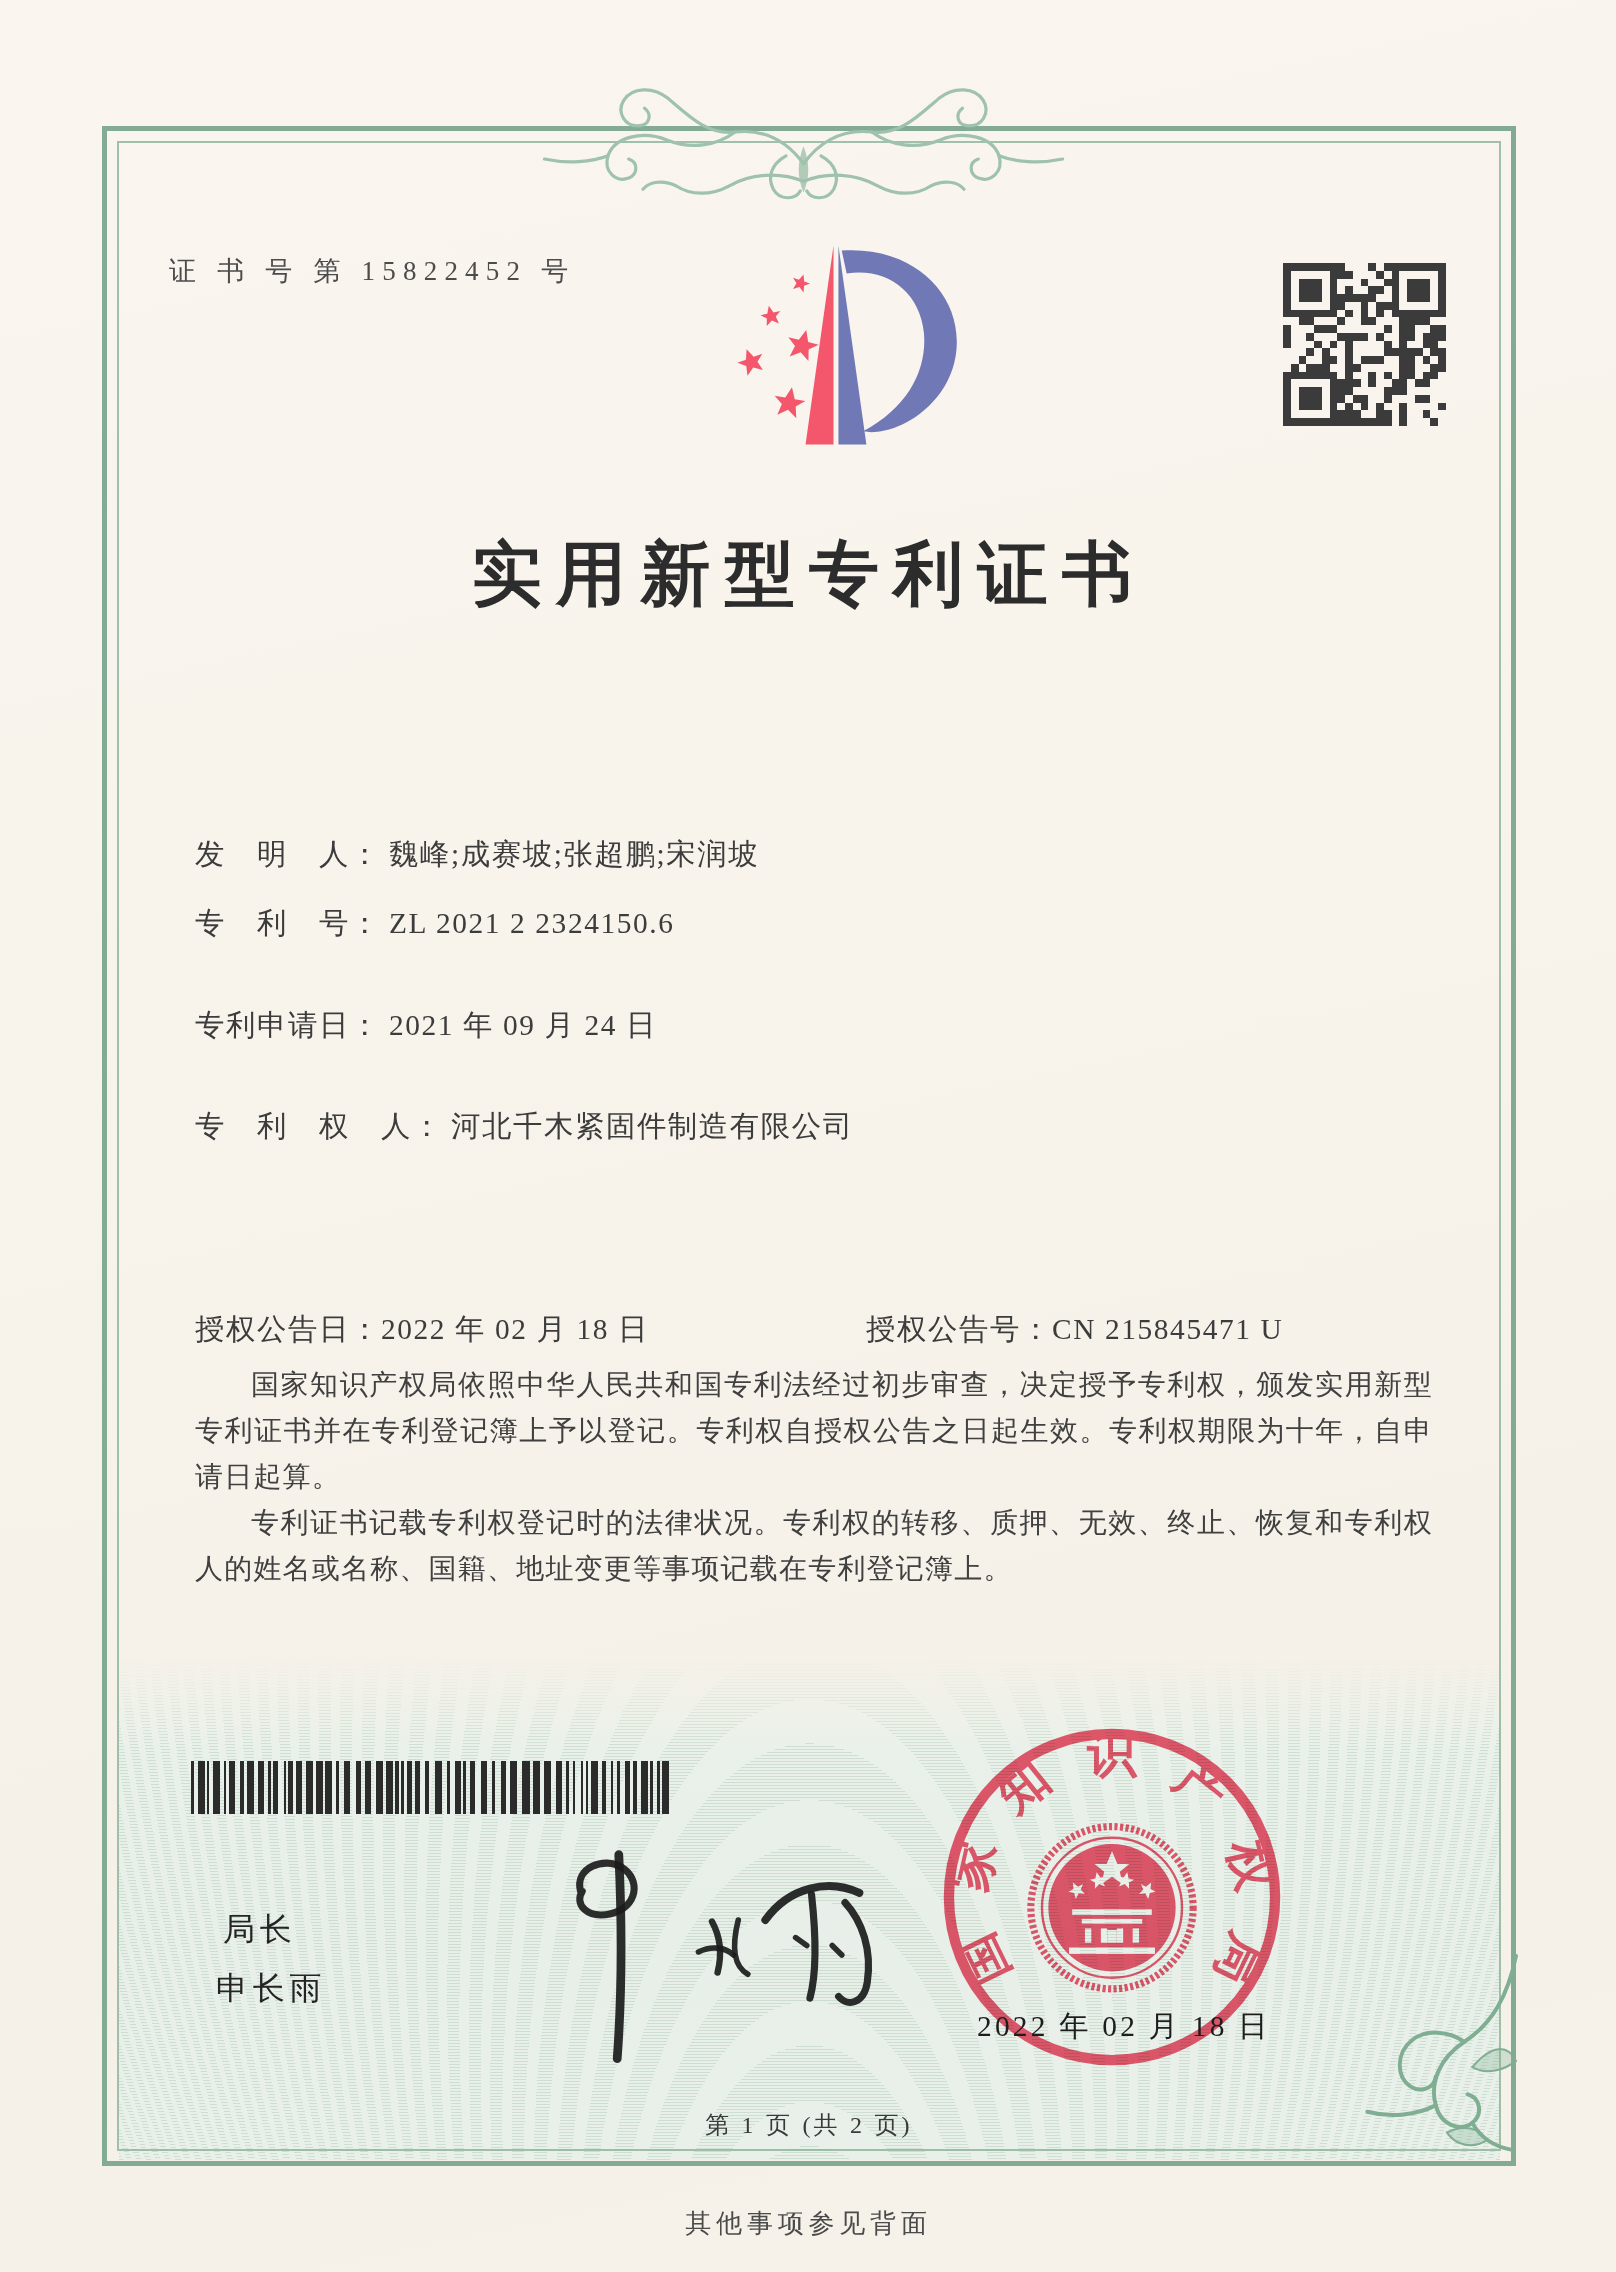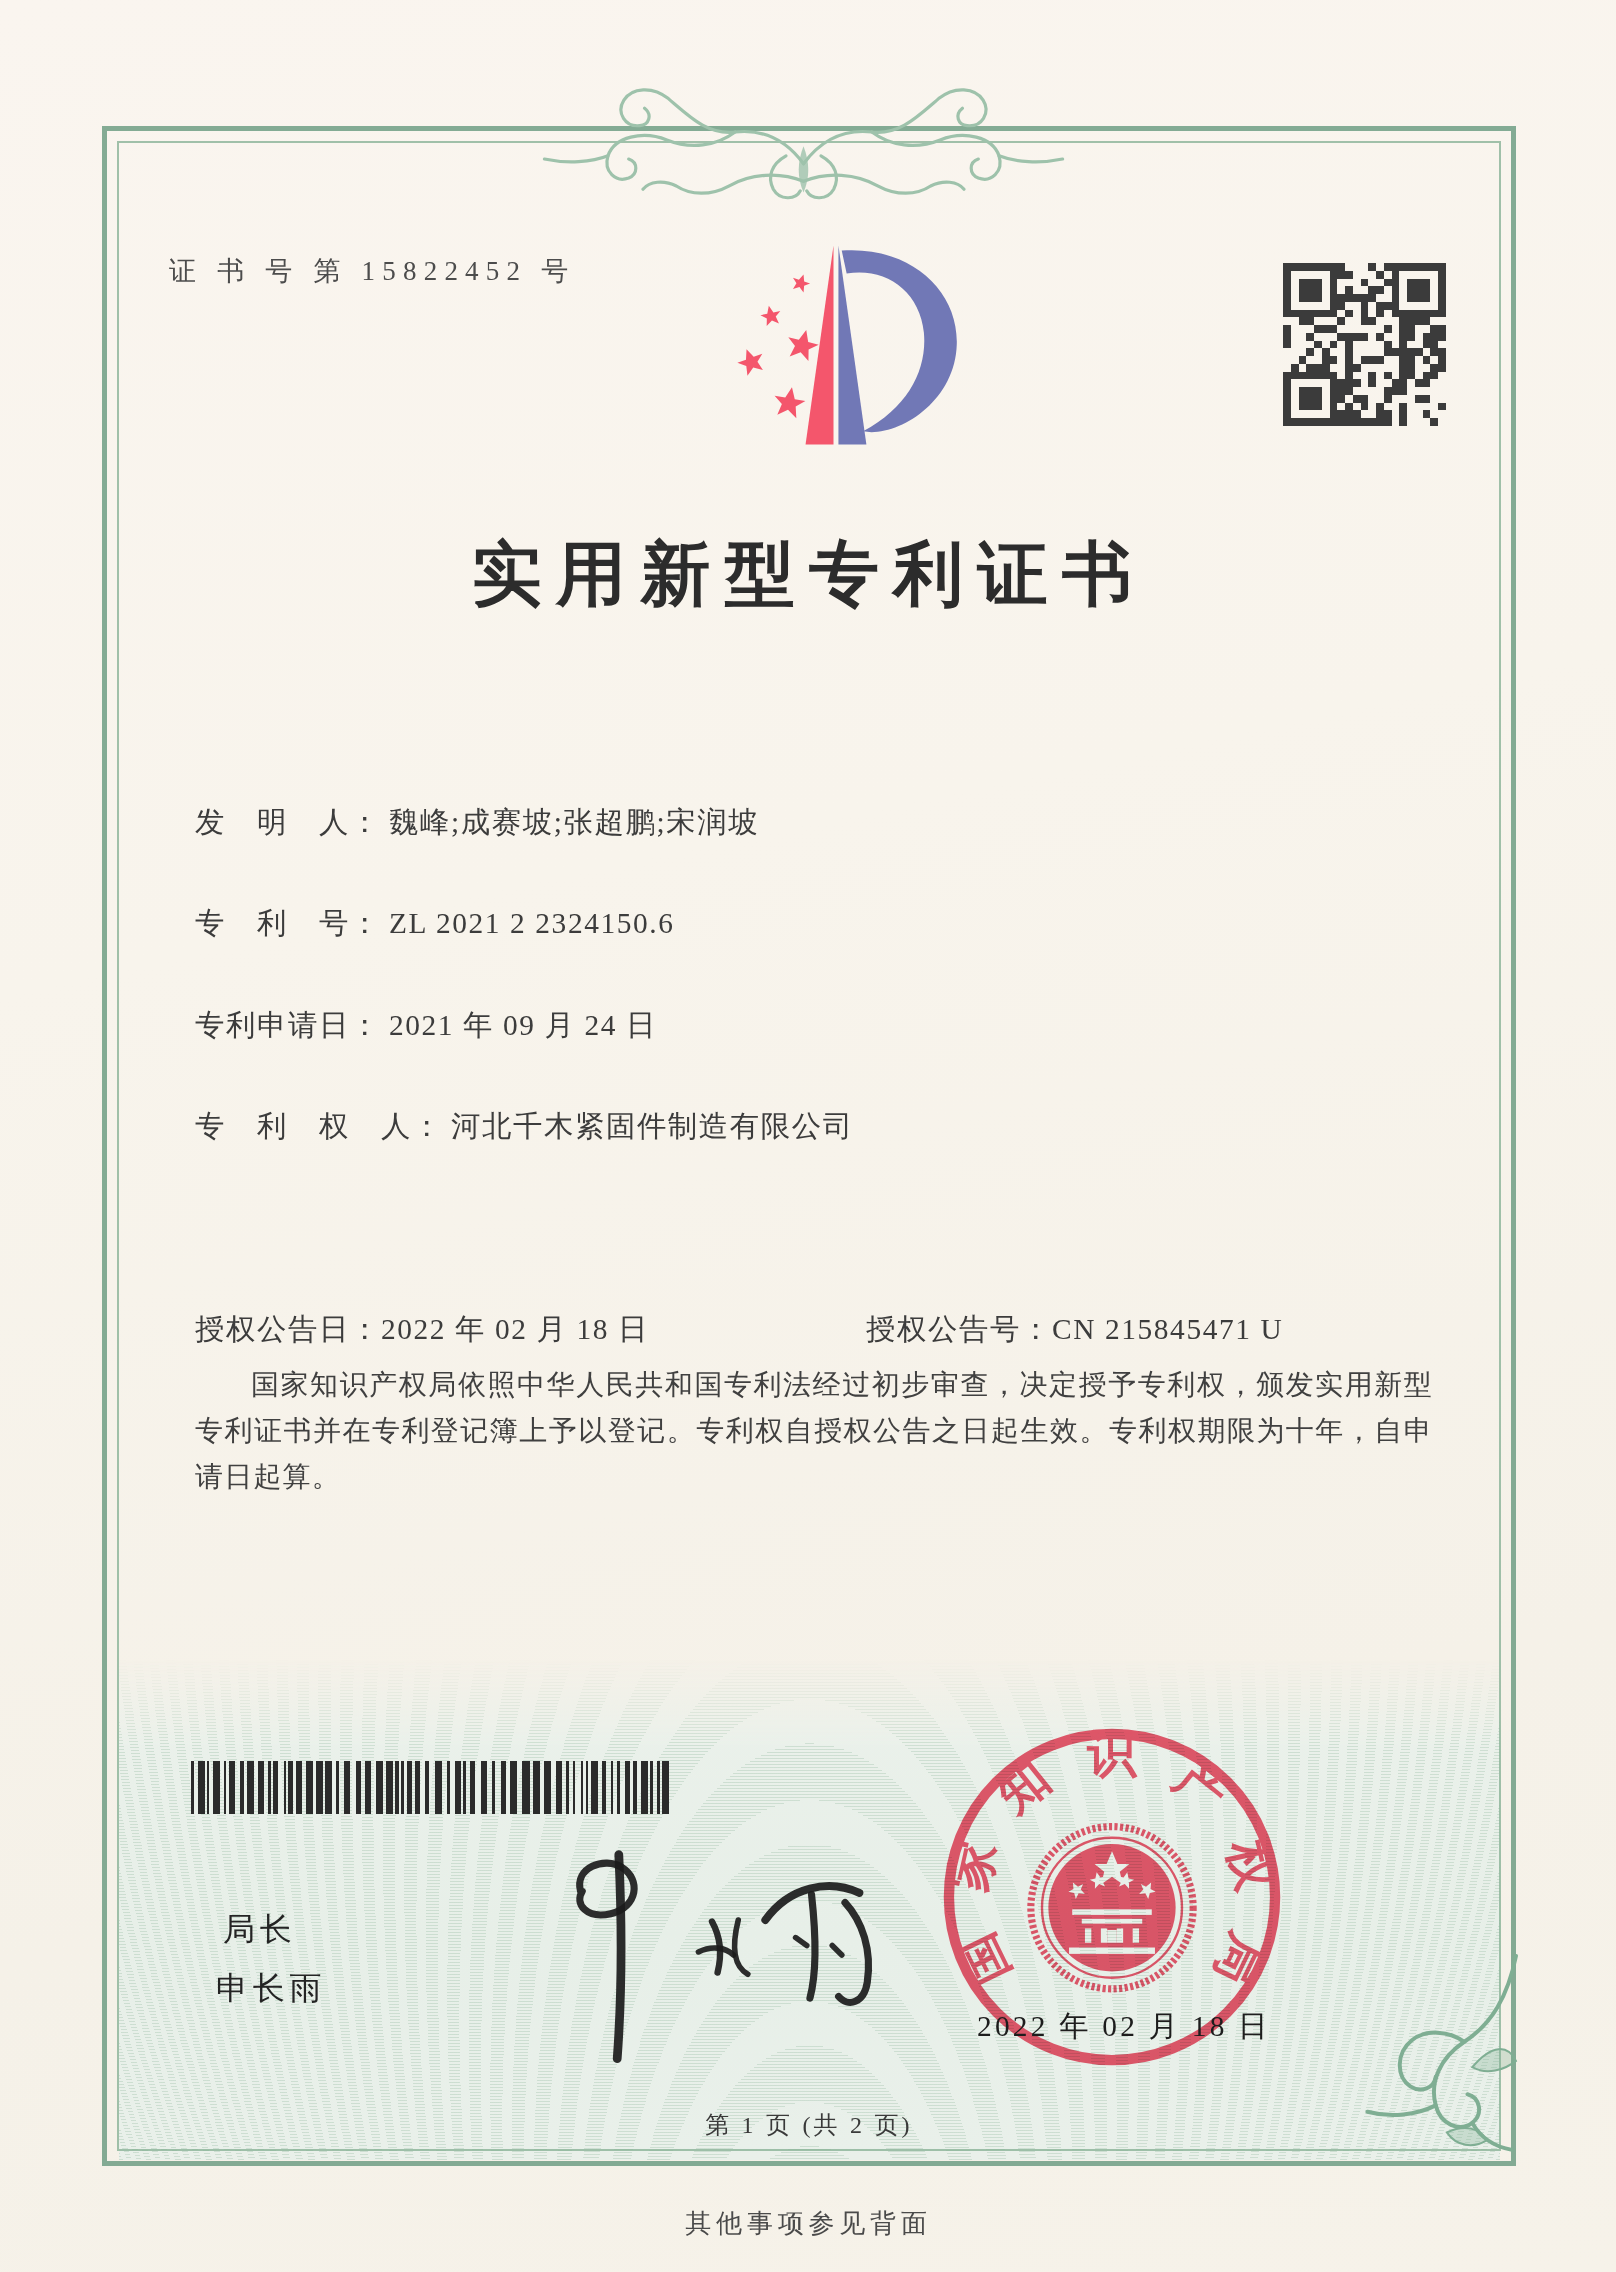--- a/index.html
+++ b/index.html
@@ -599,21 +599,21 @@
       <div class="qm"></div>
       <div></div>
       <div></div>
       <div></div>
       <div class="qm"></div>
       <div></div>
     </div>
 
   <div class="title">实用新型专利证书</div>
 
-  <div class="row" style="top:801px">
+  <div class="row" style="top:833px">
     <span class="flabel">发　明　人：</span>
     <span class="fvalue">魏峰;成赛坡;张超鹏;宋润坡</span>
   </div>
   <div class="row" style="top:902px">
     <span class="flabel">专　利　号：</span>
     <span class="fvalue">ZL 2021 2 2324150.6</span>
   </div>
   <div class="row" style="top:1004px">
     <span class="flabel">专利申请日：</span>
     <span class="fvalue">2021 年 09 月 24 日</span>
@@ -625,20 +625,21 @@
 
   <div class="grant-left">
     <span>授权公告日：</span><span>2022 年 02 月 18 日</span>
   </div>
   <div class="grant-right">
     <span>授权公告号：</span><span>CN 215845471 U</span>
   </div>
 
   <div class="paras">
     <p>国家知识产权局依照中华人民共和国专利法经过初步审查，决定授予专利权，颁发实用新型专利证书并在专利登记簿上予以登记。专利权自授权公告之日起生效。专利权期限为十年，自申请日起算。</p>
+    <p>专利证书记载专利权登记时的法律状况。专利权的转移、质押、无效、终止、恢复和专利权人的姓名或名称、国籍、地址变更等事项记载在专利登记簿上。</p>
   </div>
 
   <div class="guilloche"></div>
 
   <div class="barcode">
       <div style="width: 3.2px; margin-right: 4px;"></div>
       <div style="width: 6.4px; margin-right: 2.4px;"></div>
       <div style="width: 2.4px; margin-right: 3.2px;"></div>
       <div style="width: 7.2px; margin-right: 4px;"></div>
       <div style="width: 2.4px; margin-right: 3.2px;"></div>

